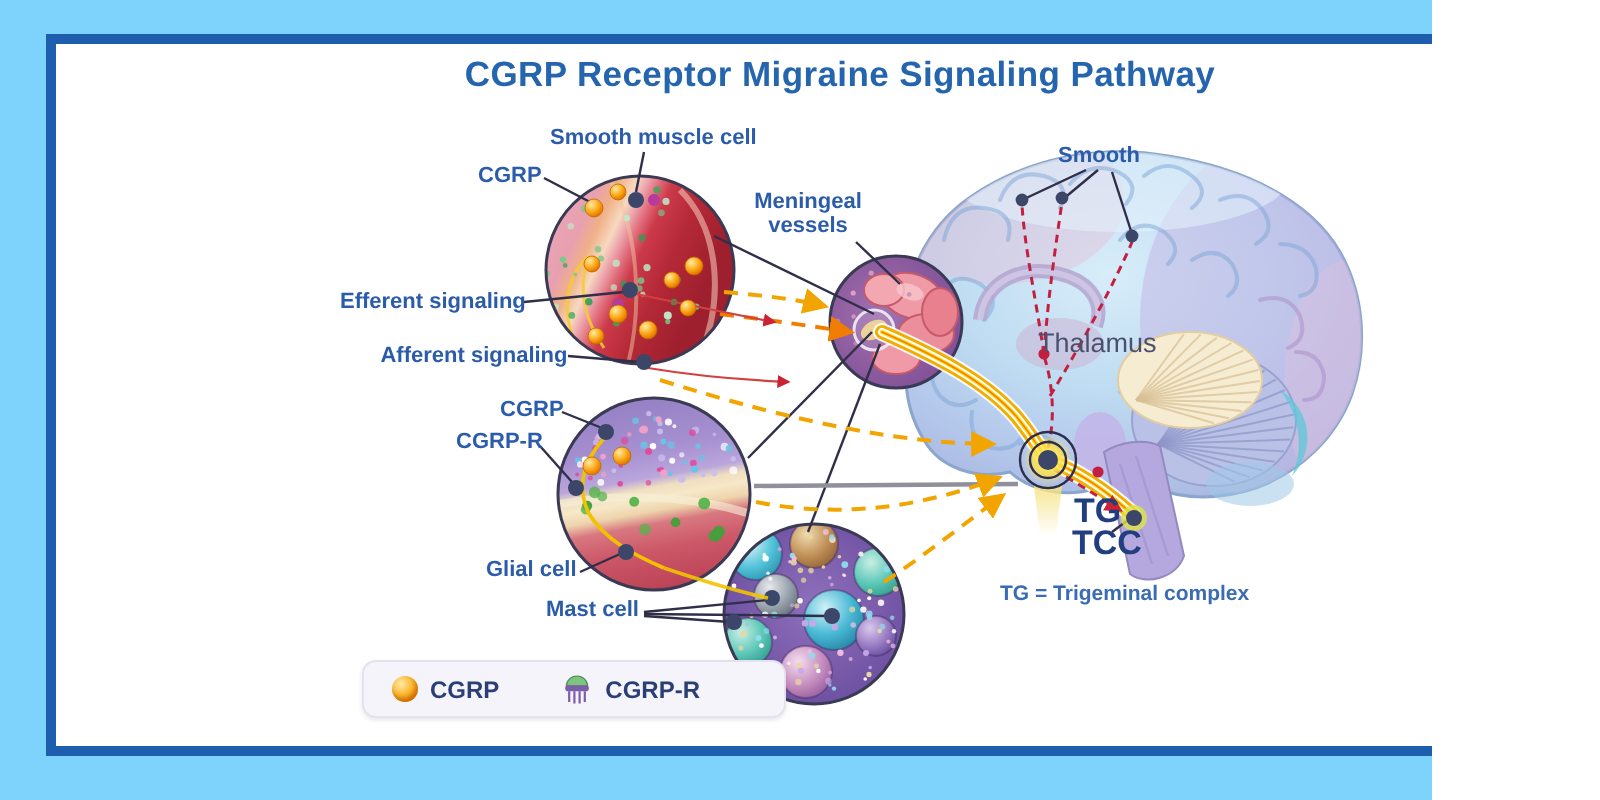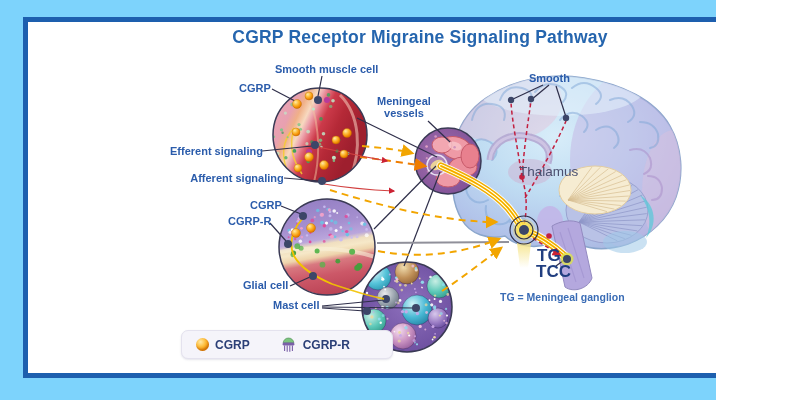--- a/index.html
+++ b/index.html
@@ -579,21 +579,21 @@
   <div class="lbl" style="left:529px;top:72px;">Smooth</div>
   <div class="lbl right" style="left:170px;top:145px;width:92px;">Efferent signaling</div>
   <div class="lbl right" style="left:190px;top:172px;width:94px;">Afferent signaling</div>
   <div class="lbl thal" style="left:519px;top:164px;">Thalamus</div>
   <div class="lbl" style="left:250px;top:199px;">CGRP</div>
   <div class="lbl" style="left:228px;top:215px;">CGRP-R</div>
   <div class="lbl" style="left:243px;top:279px;">Glial cell</div>
   <div class="lbl" style="left:273px;top:299px;text-align:right;">Mast cell</div>
   <div class="lbl tgtcc" style="left:537px;top:246px;">TG</div>
   <div class="lbl tgtcc" style="left:536px;top:262px;">TCC</div>
-  <div class="def" style="left:500px;top:291px;">TG = Meningeal ganglion</div>
+  <div class="def" style="left:500px;top:291px;">TG = Trigeminal complex</div>
 
   <div class="legend">
     <div class="legend-item">
       <span class="ball"></span>
       <span class="legend-label">CGRP</span>
     </div>
     <div class="legend-item">
       <span style="display:inline-block;width:17px;height:17px;">
         <svg width="17" height="17" viewBox="0 0 17 17">
           <path d="M3.2,7 A5.3,5 0 0 1 13.8,7 Z" fill="#7cc47f" stroke="#4c8a50" stroke-width=".6"></path>

